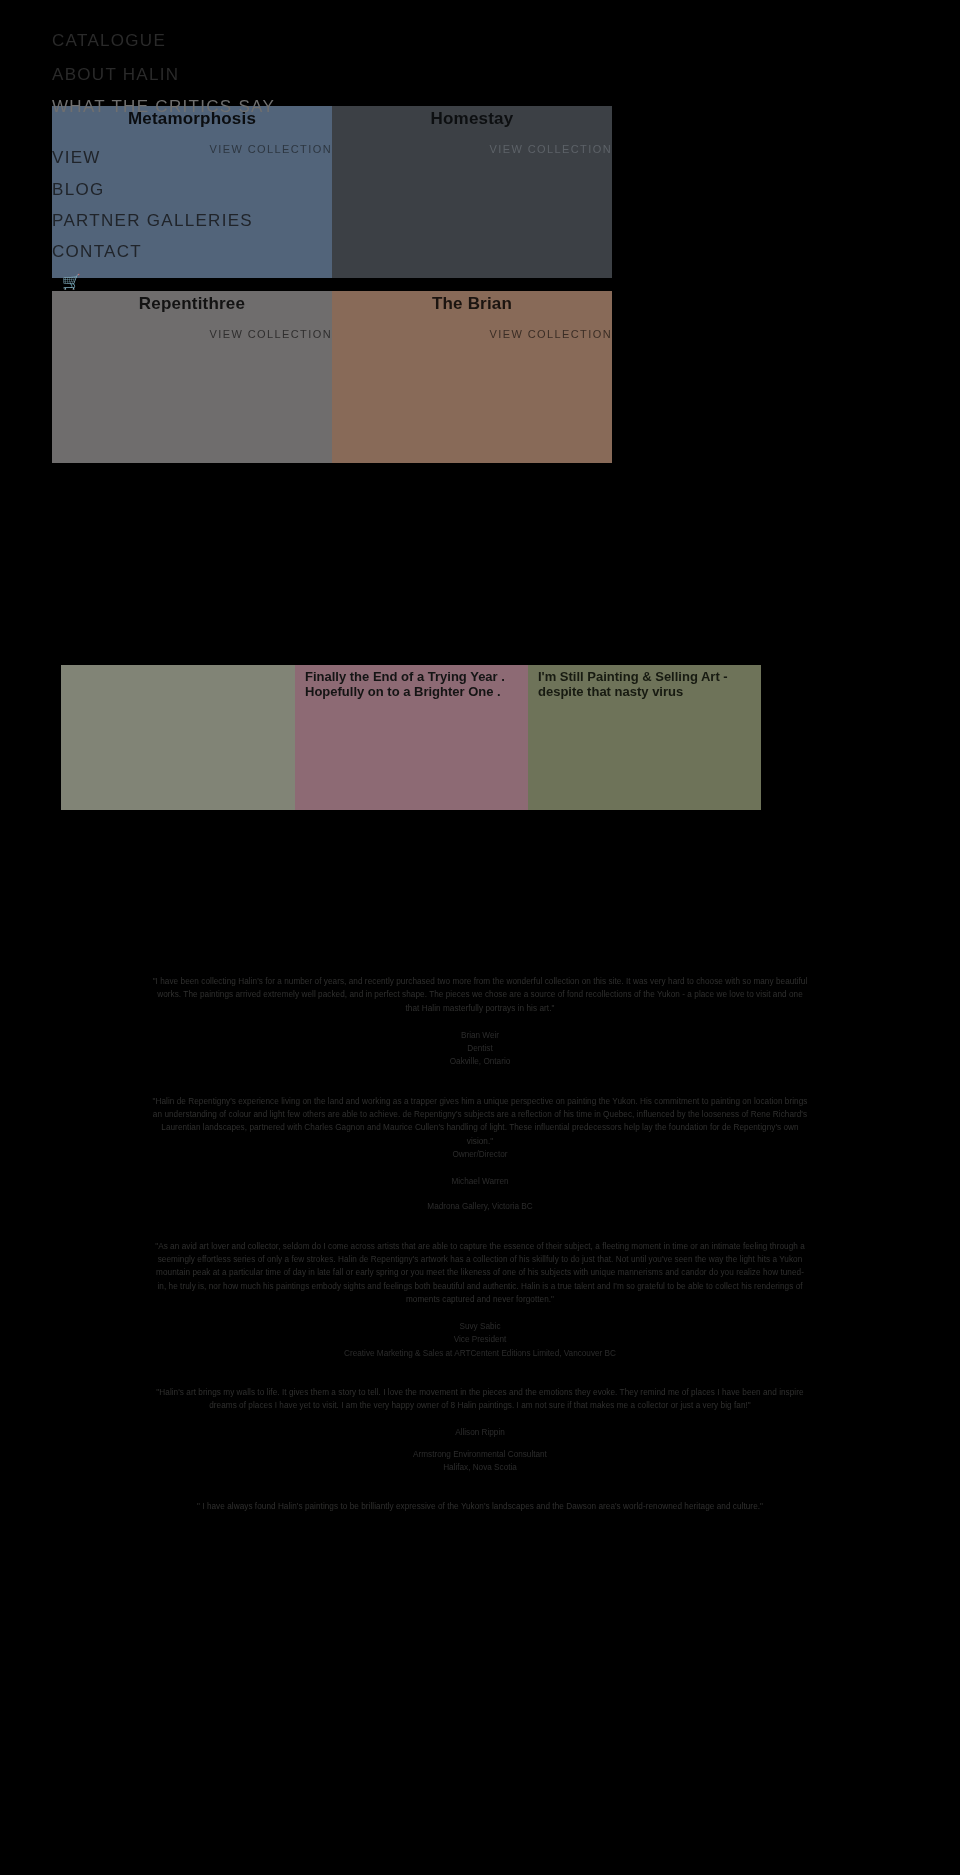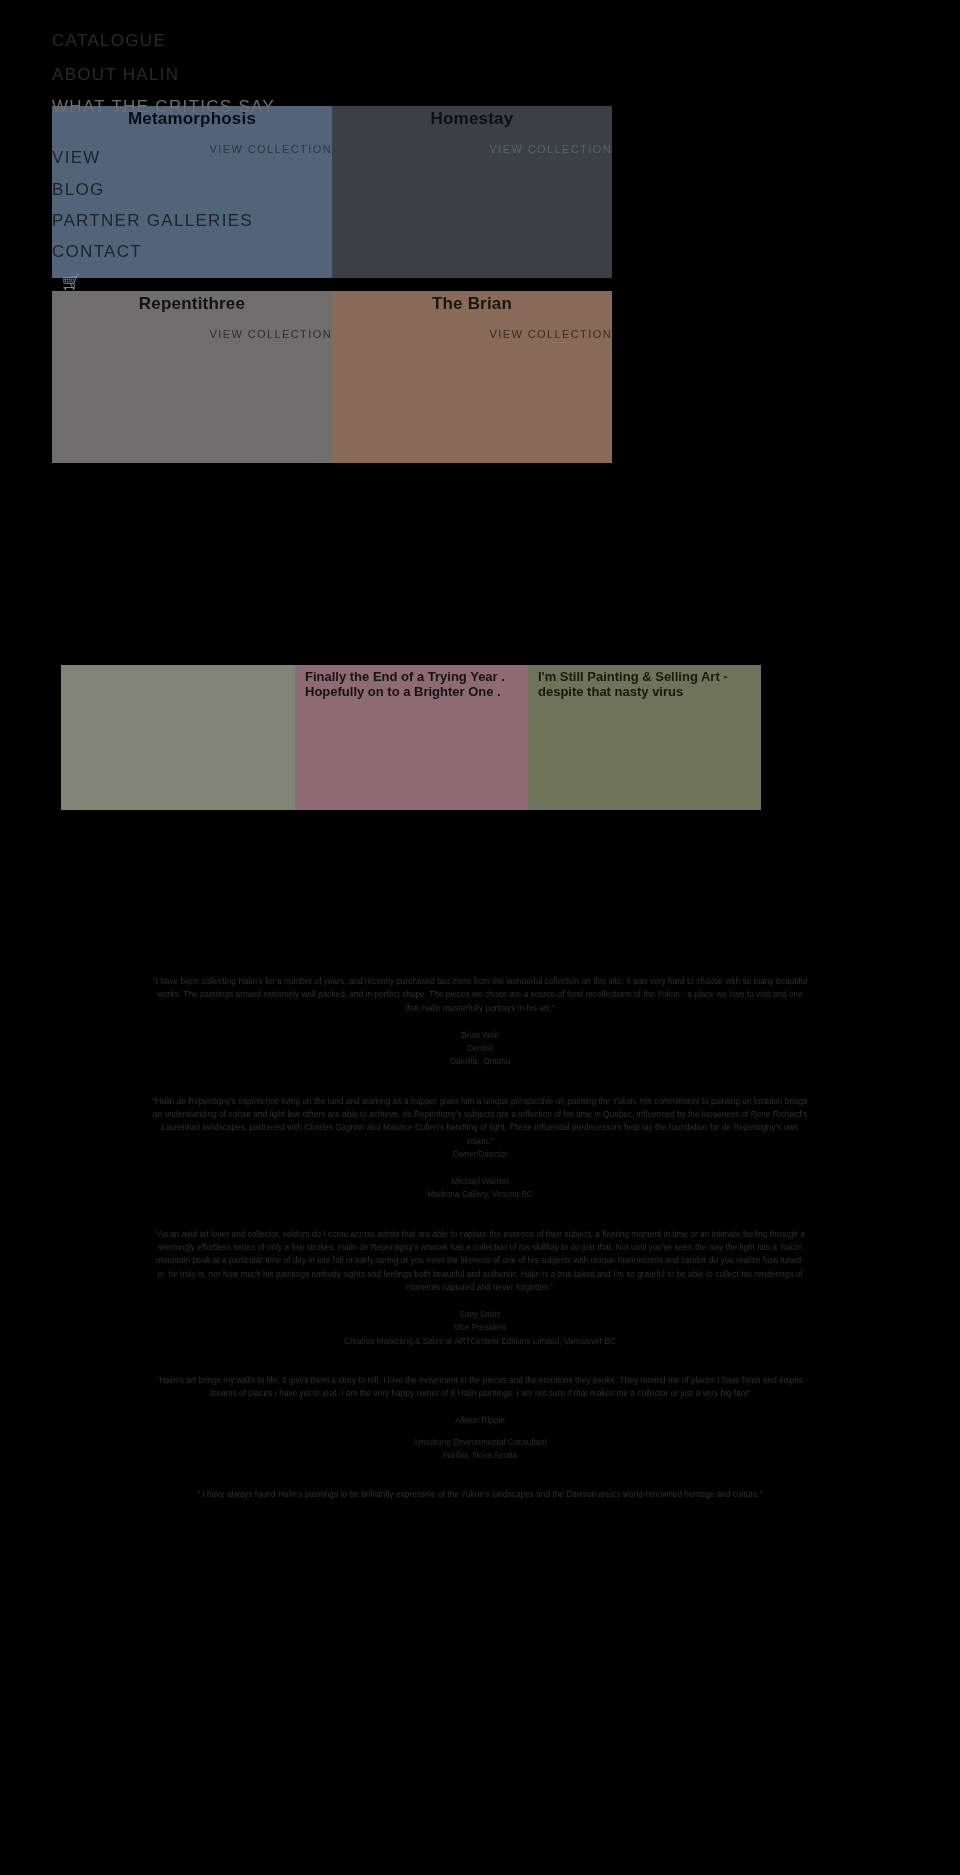--- a/index.html
+++ b/index.html
@@ -201,21 +201,21 @@
       <p class="quote">"I have been collecting Halin's for a number of years, and recently purchased two more from the wonderful collection on this site. It was very hard to choose with so many beautiful works. The paintings arrived extremely well packed, and in perfect shape. The pieces we chose are a source of fond recollections of the Yukon - a place we love to visit and one that Halin masterfully portrays in his art."</p>
       <p class="attrib">Brian Weir</p>
       <p class="attrib" style="margin-top:0">Dentist</p>
       <p class="attrib" style="margin-top:0">Oakville, Ontario</p>
     </div>
 
     <div class="tgroup">
       <p class="quote">"Halin de Repentigny's experience living on the land and working as a trapper gives him a unique perspective on painting the Yukon. His commitment to painting on location brings an understanding of colour and light few others are able to achieve. de Repentigny's subjects are a reflection of his time in Quebec, influenced by the looseness of Rene Richard's Laurentian landscapes, partnered with Charles Gagnon and Maurice Cullen's handling of light. These influential predecessors help lay the foundation for de Repentigny's own vision."</p>
       <p class="attrib" style="margin-top:0">Owner/Director</p>
       <p class="attrib">Michael Warren</p>
-      <p class="attrib" style="margin-top:0">Madrona Gallery, Victoria BC</p>
+      <p class="attrib" style="margin-top:12px">Madrona Gallery, Victoria BC</p>
     </div>
 
     <div class="tgroup">
       <p class="quote">"As an avid art lover and collector, seldom do I come across artists that are able to capture the essence of their subject, a fleeting moment in time or an intimate feeling through a seemingly effortless series of only a few strokes. Halin de Repentigny's artwork has a collection of his skillfuly to do just that. Not until you've seen the way the light hits a Yukon mountain peak at a particular time of day in late fall or early spring or you meet the likeness of one of his subjects with unique mannerisms and candor do you realize how tuned-in, he truly is, nor how much his paintings embody sights and feelings both beautiful and authentic. Halin is a true talent and I'm so grateful to be able to collect his renderings of moments captured and never forgotten."</p>
       <p class="attrib">Suvy Sabic</p>
       <p class="attrib" style="margin-top:0">Vice President</p>
       <p class="attrib" style="margin-top:0">Creative Marketing &amp; Sales at ARTCentent Editions Limited, Vancouver BC</p>
     </div>
 
     <div class="tgroup">

